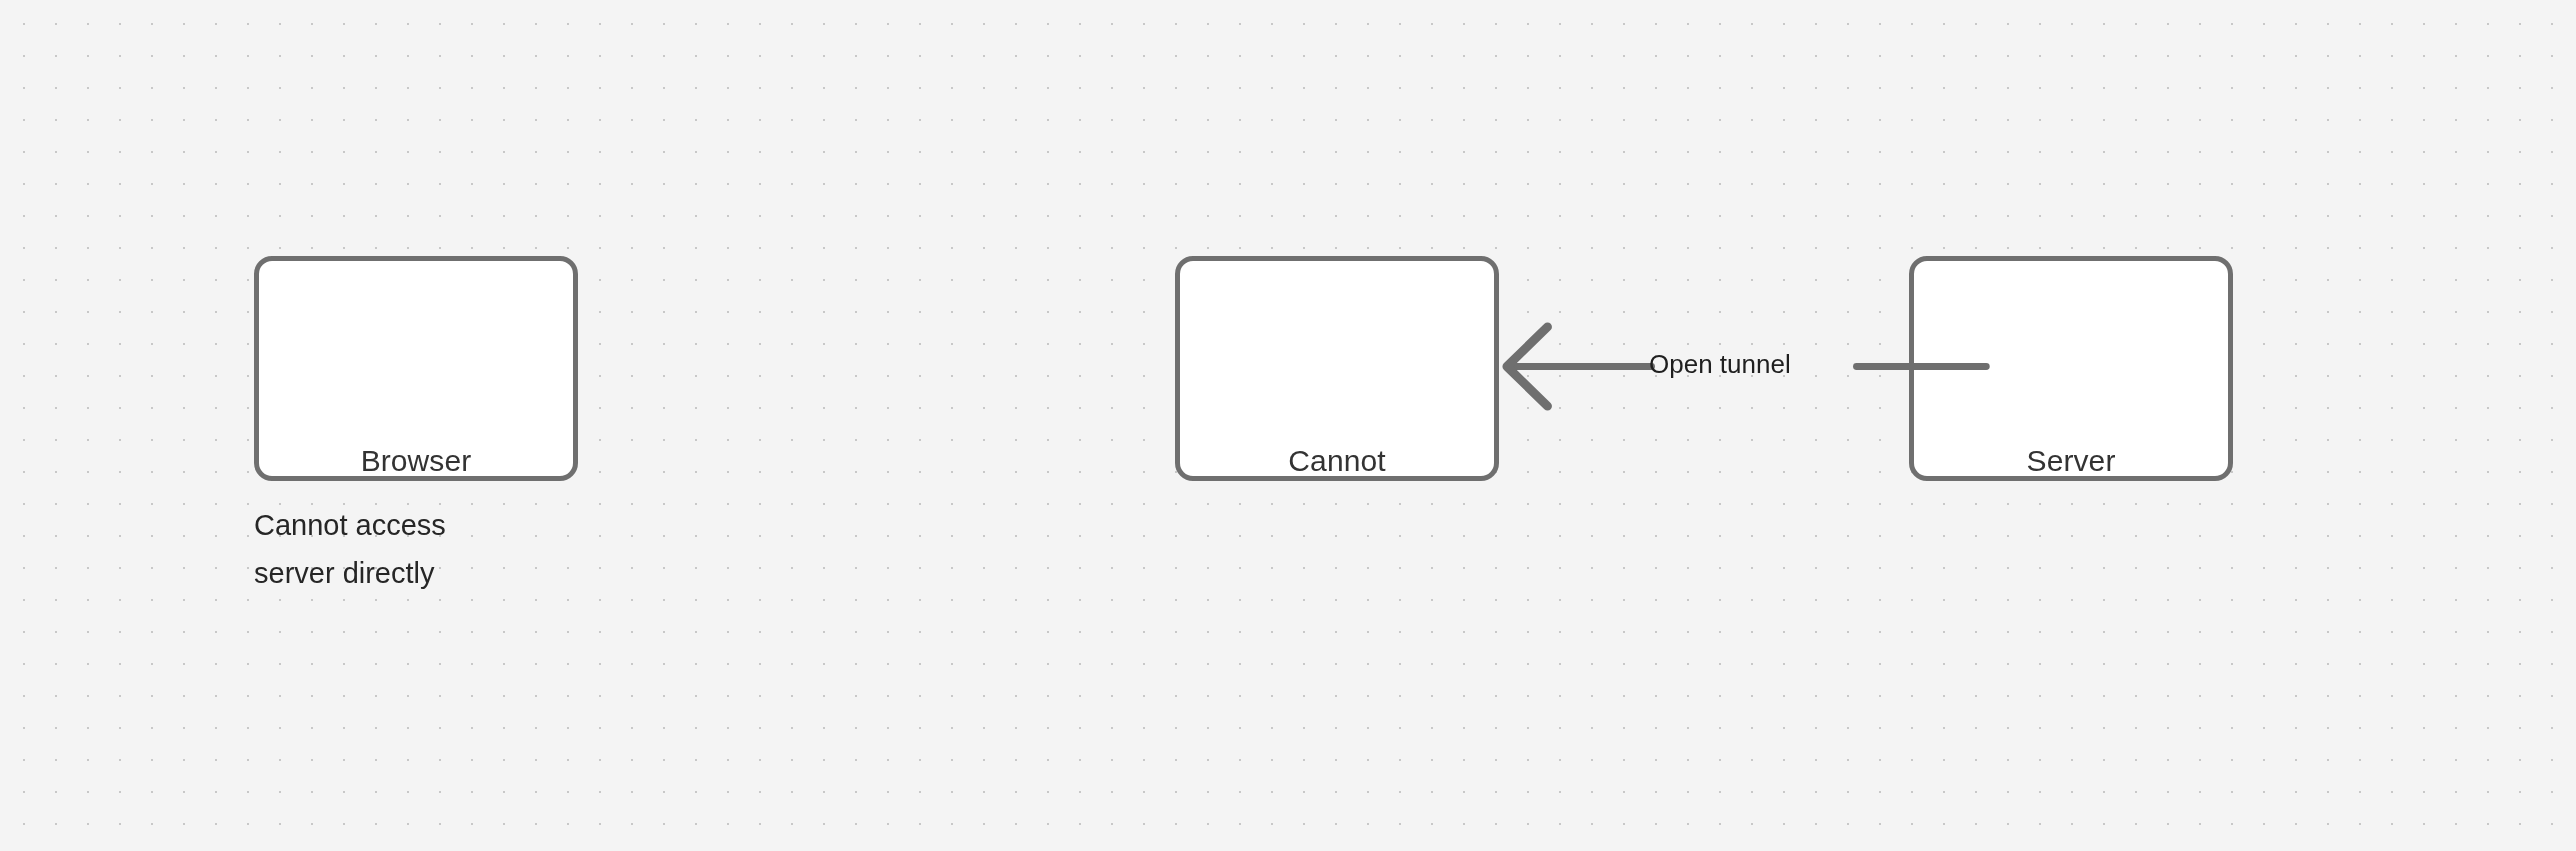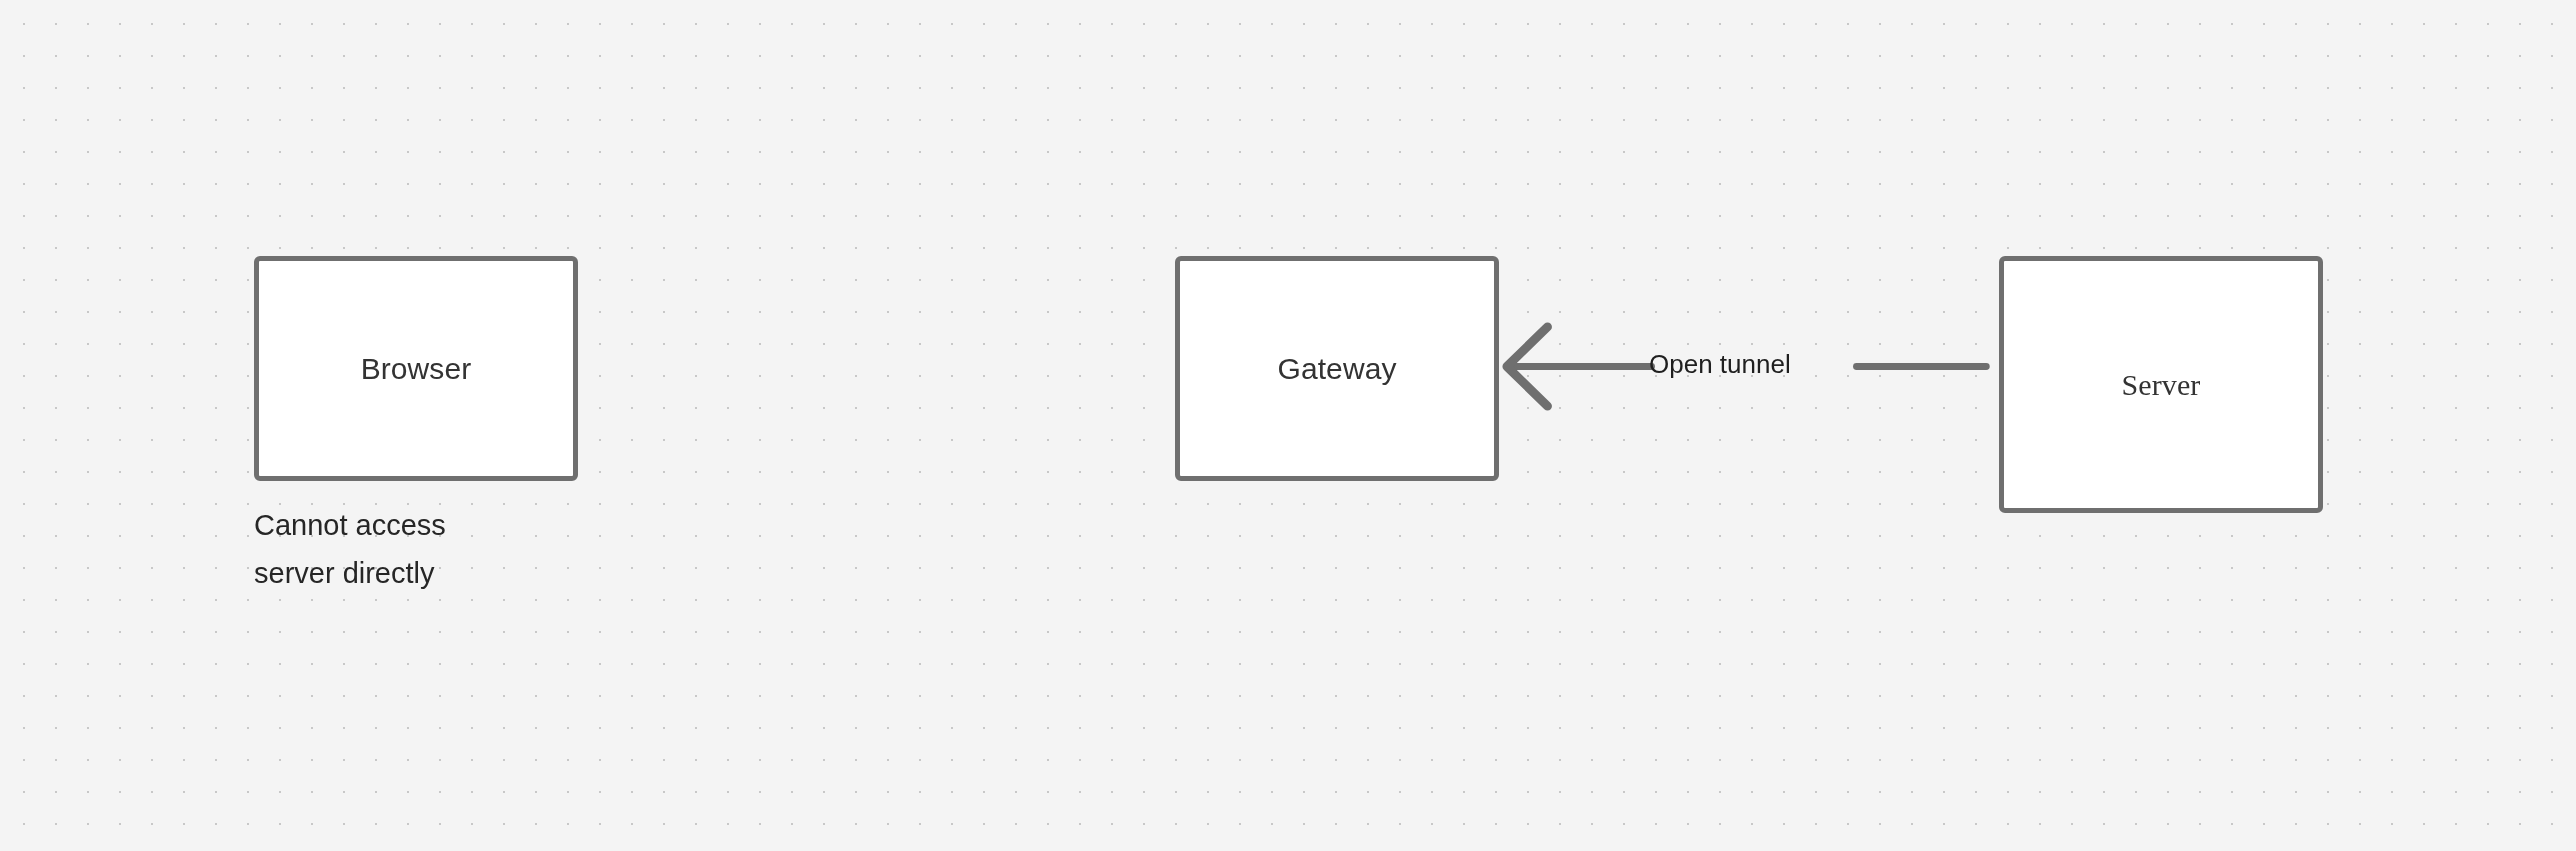--- a/index.html
+++ b/index.html
@@ -24,36 +24,36 @@
     background-position: 8px 8px;
     overflow: hidden;
   }
 
   
   .node {
     position: absolute;
     box-sizing: border-box;
     background: #ffffff;
     border: 5px solid #6f6f6f;
-    border-radius: 6px;
+    border-radius: 18px;
     display: flex;
-    align-items: center;
+    align-items: flex-end;
     justify-content: center;
   }
   .node-label {
     font-size: 30px;
     line-height: 1;
     color: #333333;
     letter-spacing: 0.1px;
     white-space: nowrap;
   }
 
   #node-browser { left: 254px; top: 256px; width: 324px; height: 225px; }
   #node-gateway { left: 1175px; top: 256px; width: 324px; height: 225px; }
-  #node-server  { left: 1999px; top: 256px; width: 324px; height: 257px; font-family: Liberation Serif, serif; }
+  #node-server  { left: 1909px; top: 256px; width: 324px; height: 225px; }
 
   
   .caption {
     position: absolute;
     font-size: 29px;
     line-height: 48px;
     color: #262626;
     white-space: nowrap;
   }
   #caption-browser {
@@ -103,21 +103,21 @@
   <div class="node" id="node-browser">
     <span class="node-label">Browser</span>
   </div>
 
   <div class="caption" id="caption-browser">
     <div>Cannot access</div>
     <div>server directly</div>
   </div>
 
   <div class="node" id="node-gateway">
-    <span class="node-label">Gateway</span>
+    <span class="node-label">Cannot</span>
   </div>
 
   <div class="node" id="node-server">
     <span class="node-label">Server</span>
   </div>
 
   <svg id="edge-server-gateway" viewBox="0 0 520 140" width="515" height="139">
 
     <line class="edge-line" x1="14" y1="70" x2="157" y2="70"></line>
 

